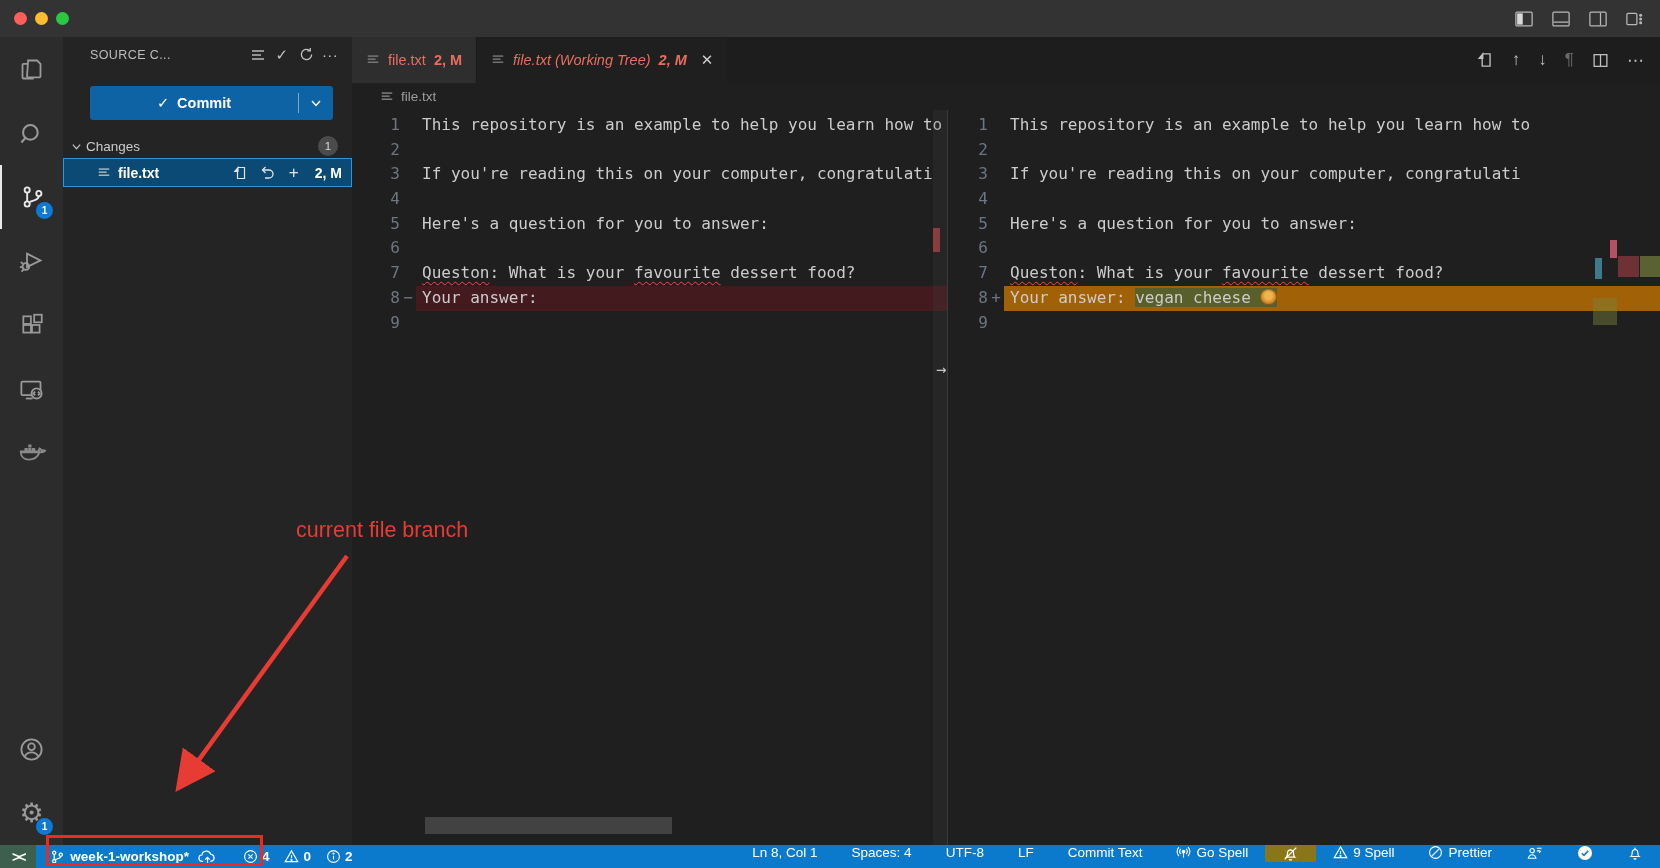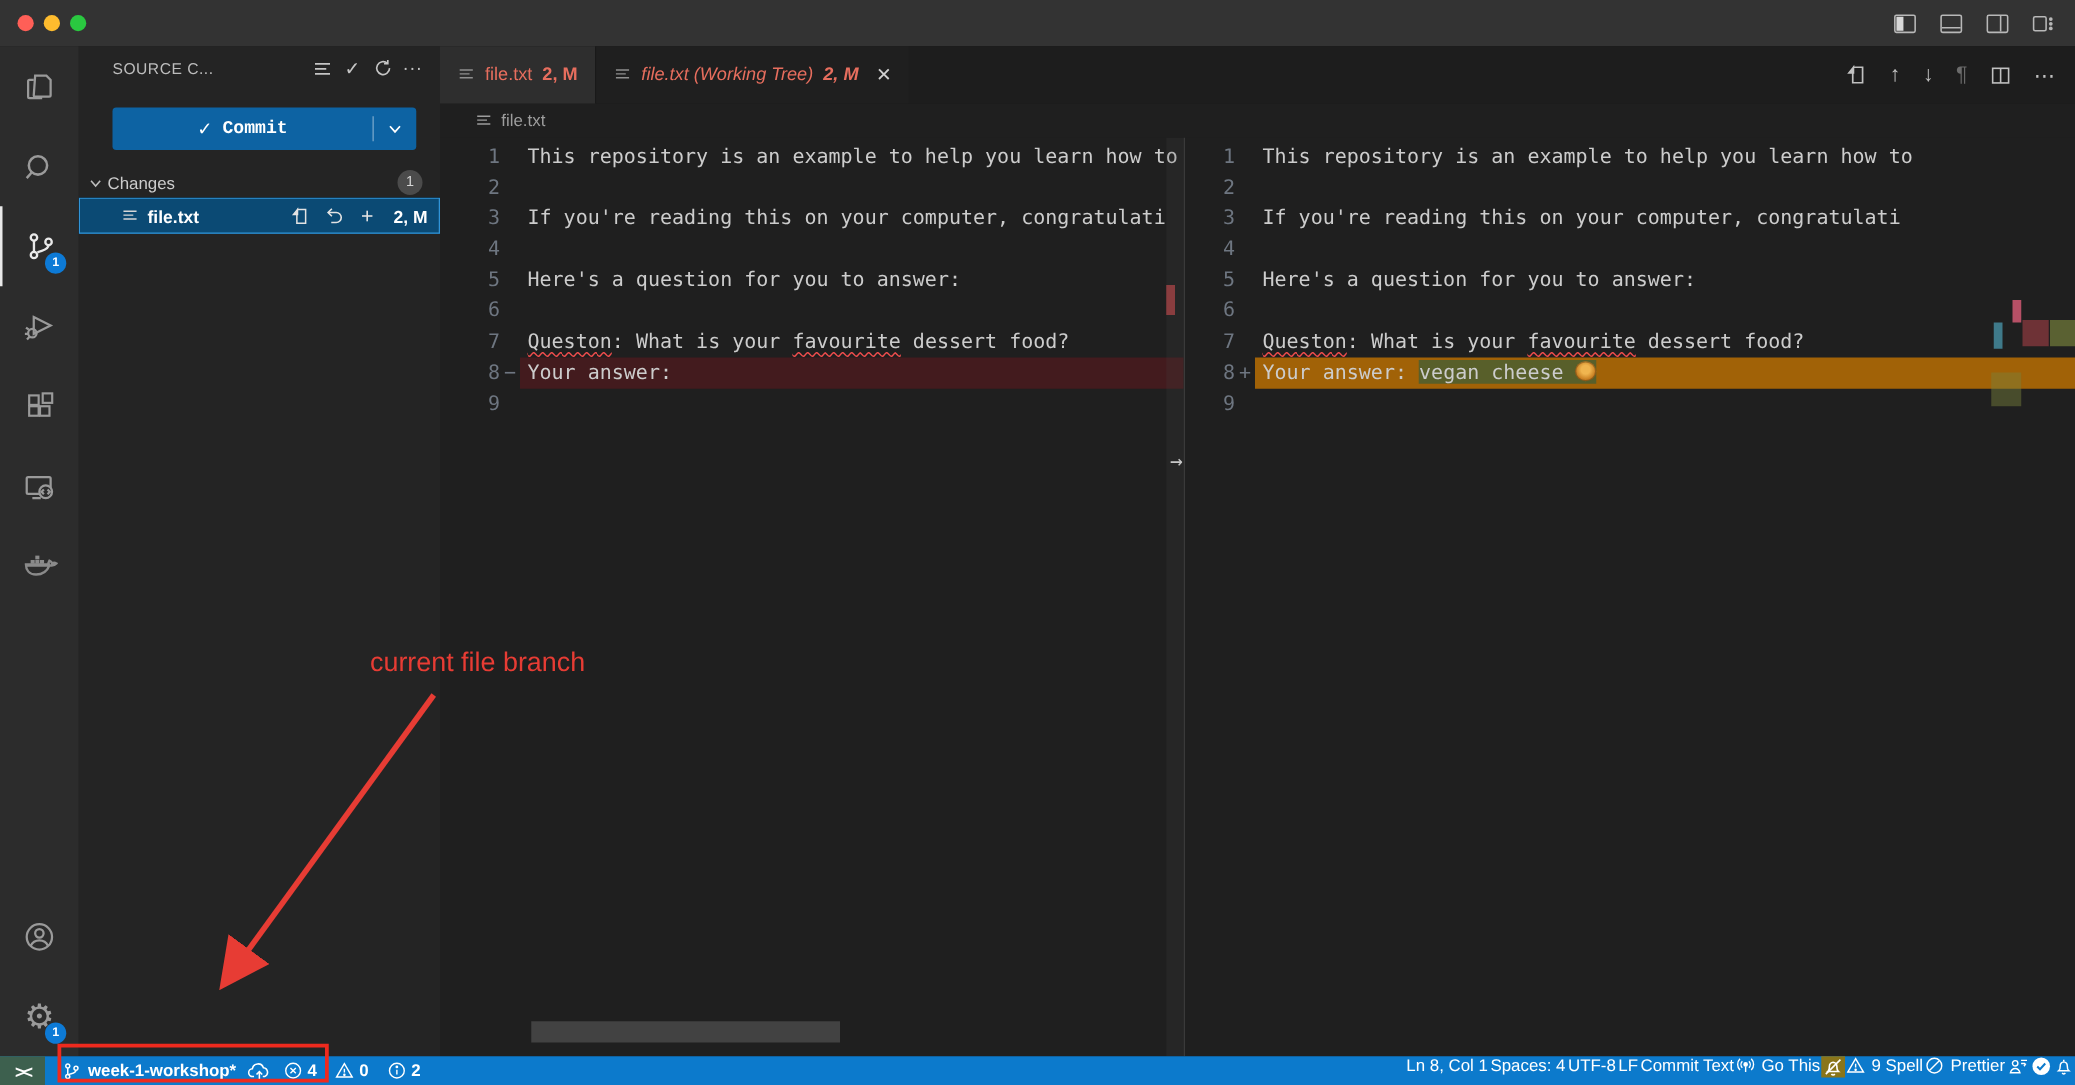--- a/index.html
+++ b/index.html
@@ -105,21 +105,21 @@
   .sb-left-track { position:absolute; left:581px; top:0; width:14px; height:735px;
     background:rgba(70,70,70,.18); }
   .ov-mark { position:absolute; }
   .hscrollbar { position:absolute; left:73px; top:707px; width:247px; height:17px;
     background:#424242; }
 
   
   .statusbar { position:absolute; left:0; top:845px; width:1660px; height:23px;
     background:#0c7acc; color:#ffffff; display:flex; align-items:stretch;
     font-size:13.5px; }
-  .sb-item { display:flex; align-items:center; gap:5px; padding:0 1px; white-space:nowrap; }
+  .sb-item { display:flex; align-items:center; gap:5px; padding:0 17px; white-space:nowrap; }
   .sb-remote { background:#3d604e; padding:0 12px; font-weight:bold; letter-spacing:-2px;
     font-size:14px; }
   .sb-gold { background:#8a7519; }
   .sb-right { margin-left:auto; display:flex; align-items:flex-start; }
   .sb-probgroup { display:flex; align-items:center; gap:4px; padding:0 9px; }
   .sb-probgroup .gap { width:7px; }
 
   
   .annotation-text { position:absolute; left:296px; top:518px; color:#e73c34;
     font-size:21.5px; white-space:nowrap; }
@@ -253,21 +253,21 @@
         <svg width="15" height="15" viewBox="0 0 16 16" fill="none" stroke="currentColor" stroke-width="1.4">
             <path d="M13.5 8a5.5 5.5 0 1 1-1.8-4.1"></path>
             <path d="M12 1v3.2H8.8" fill="none"></path>
           </svg>
       </span>
       <span class="hicon">···</span>
     </div>
     <div class="commit-btn">
       <span class="commit-main">
         <span>✓</span>
-        <span style="font-weight:bold;font-family:Liberation Mono, monospace;">Commit</span>
+        <span style="font-weight:bold;">Commit</span>
       </span>
       <span class="commit-sep"></span>
       <span class="commit-drop">
         <svg width="12" height="12" viewBox="0 0 12 12" fill="none" stroke="#fff" stroke-width="1.4">
             <polyline points="2,4 6,8.5 10,4"></polyline>
           </svg>
       </span>
     </div>
     <div class="changes-header">
       <span class="chev">
@@ -460,21 +460,21 @@
       <div class="sb-item">
           <span>Commit Text</span>
         </div>
       <div class="sb-item">
         <svg width="15" height="15" viewBox="0 0 16 16" fill="none" stroke="#fff" stroke-width="1.2">
             <circle cx="8" cy="7" r="1.4" fill="#fff"></circle>
             <path d="M5.2 9.8a4 4 0 0 1 0-5.6M10.8 4.2a4 4 0 0 1 0 5.6"></path>
             <path d="M3.2 11.8a6.8 6.8 0 0 1 0-9.6M12.8 2.2a6.8 6.8 0 0 1 0 9.6"></path>
             <path d="M8 8.5L8 13.5"></path>
           </svg>
-        <span>Go This</span>
+        <span>Go Spell</span>
       </div>
       <div class="sb-item sb-gold">
         <svg width="17" height="17" viewBox="0 0 16 16" fill="none" stroke="#fff" stroke-width="1.2">
             <path d="M4 11.5c1-.8 1.2-2.3 1.2-4A2.9 2.9 0 0 1 8 4.5a2.9 2.9 0 0 1 2.8 3c0 1.7.2 3.2 1.2 4z"></path>
             <path d="M6.8 13.3a1.3 1.3 0 0 0 2.4 0"></path>
             <path d="M2.5 13.5L13.5 2.5"></path>
           </svg>
       </div>
       <div class="sb-item">
         <svg width="15" height="15" viewBox="0 0 16 16" fill="none" stroke="#fff" stroke-width="1.2">

